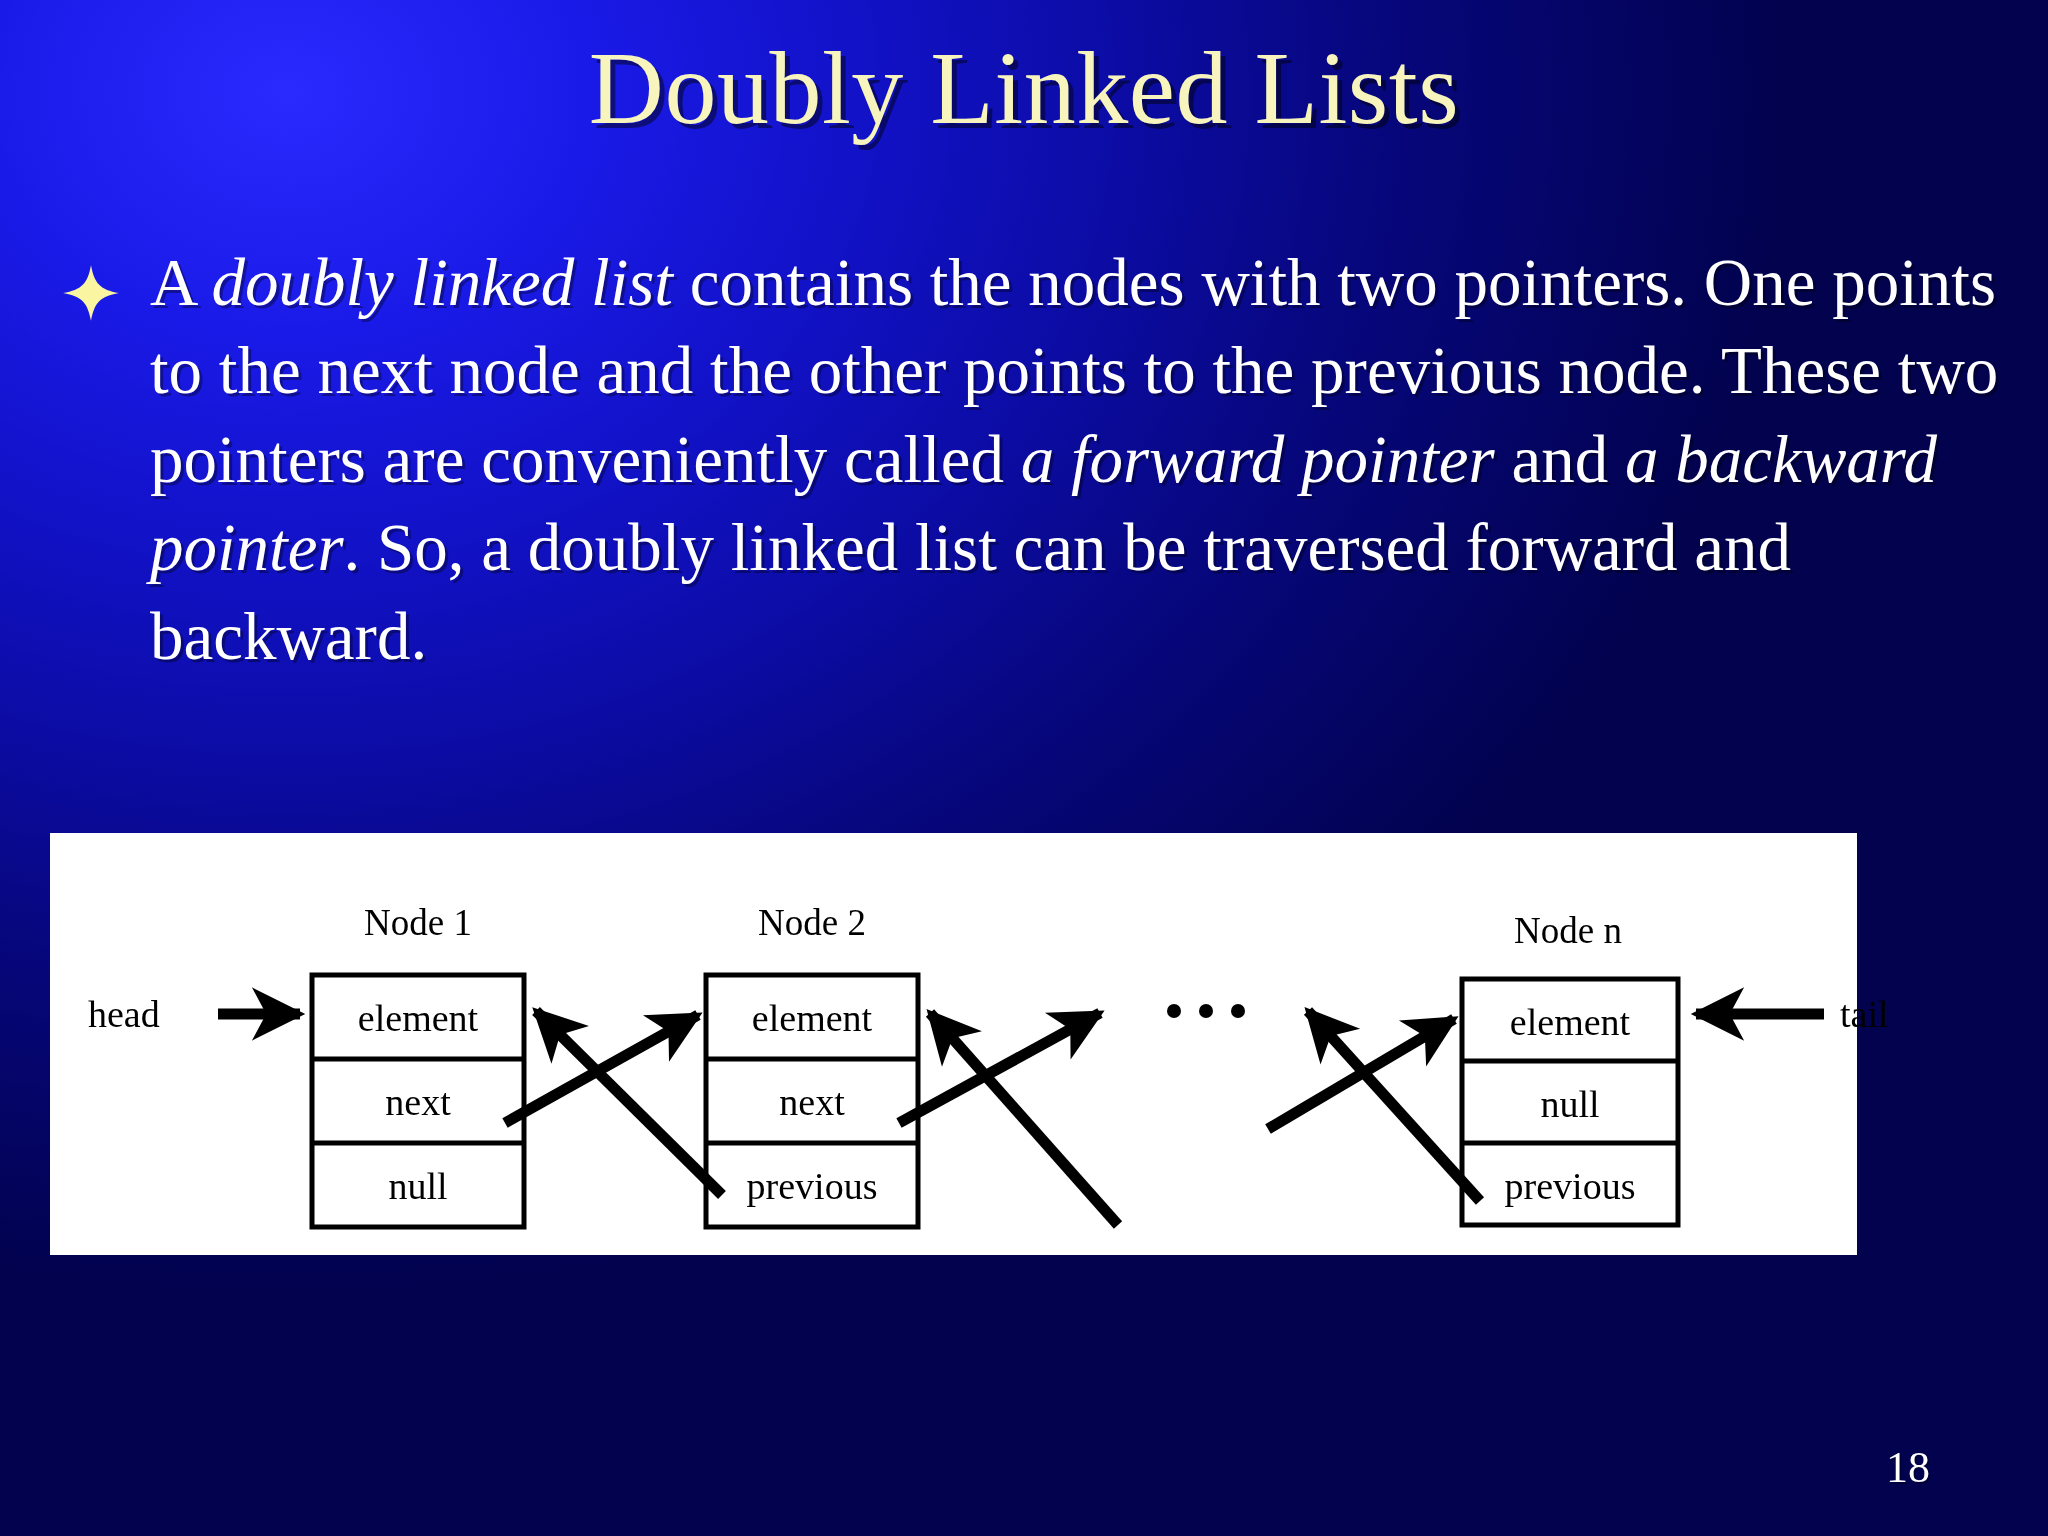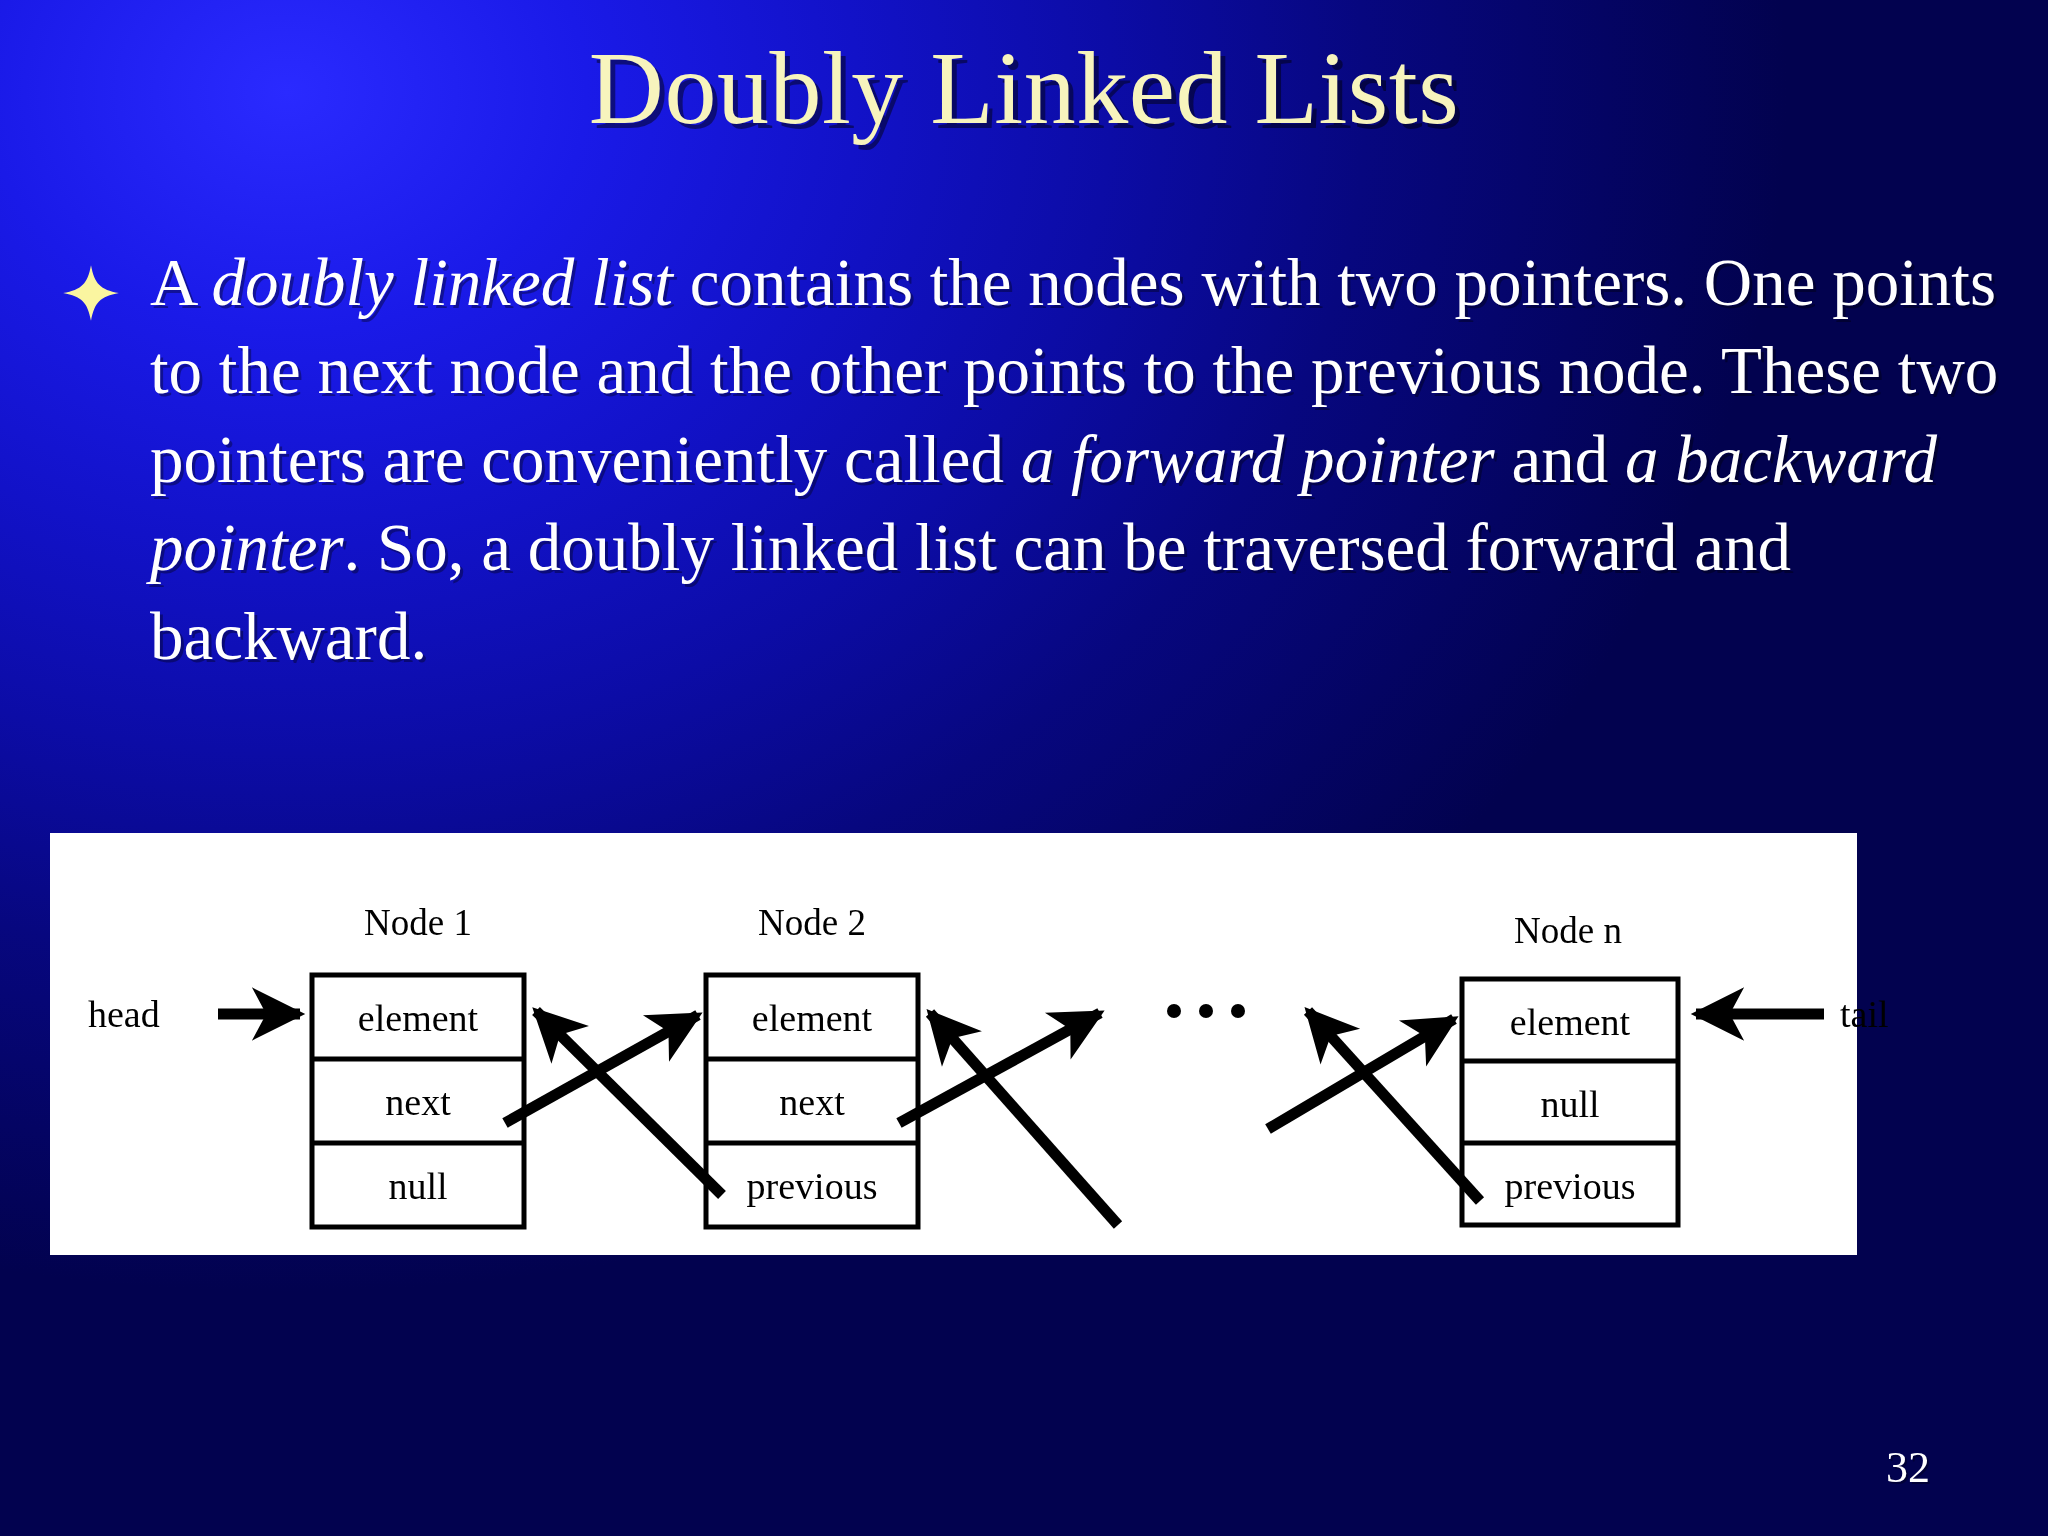--- a/index.html
+++ b/index.html
@@ -194,15 +194,15 @@
         <circle class="ellipsis-dot" cx="1156" cy="178" r="7"></circle>
         <circle class="ellipsis-dot" cx="1188" cy="178" r="7"></circle>
       </g>
 
       <line class="arrow-line" x1="1218" y1="296" x2="1404" y2="186" marker-end="url(#ah)"></line>
 
       <line class="arrow-line" x1="1430" y1="368" x2="1258" y2="178" marker-end="url(#ah)"></line>
     </svg>
   </div>
 
-  <div id="page-number">32</div>
+  <div id="page-number">18</div>
 
 </div>
 
 </body></html>

